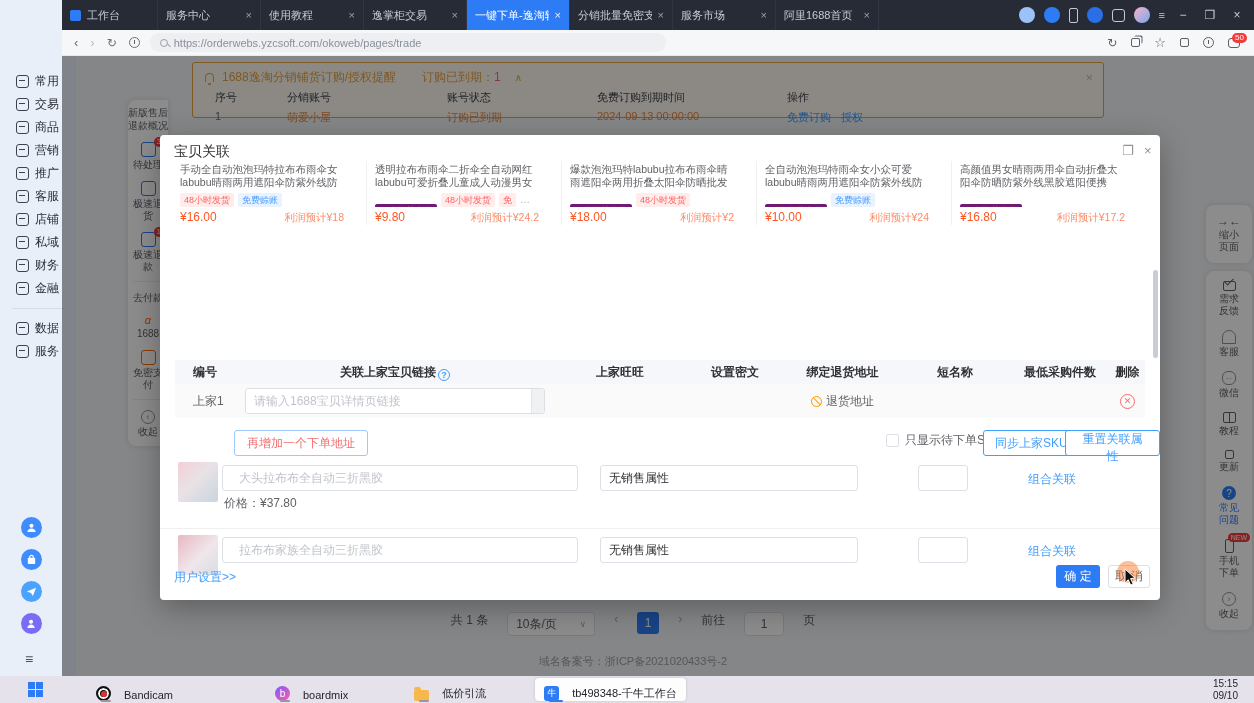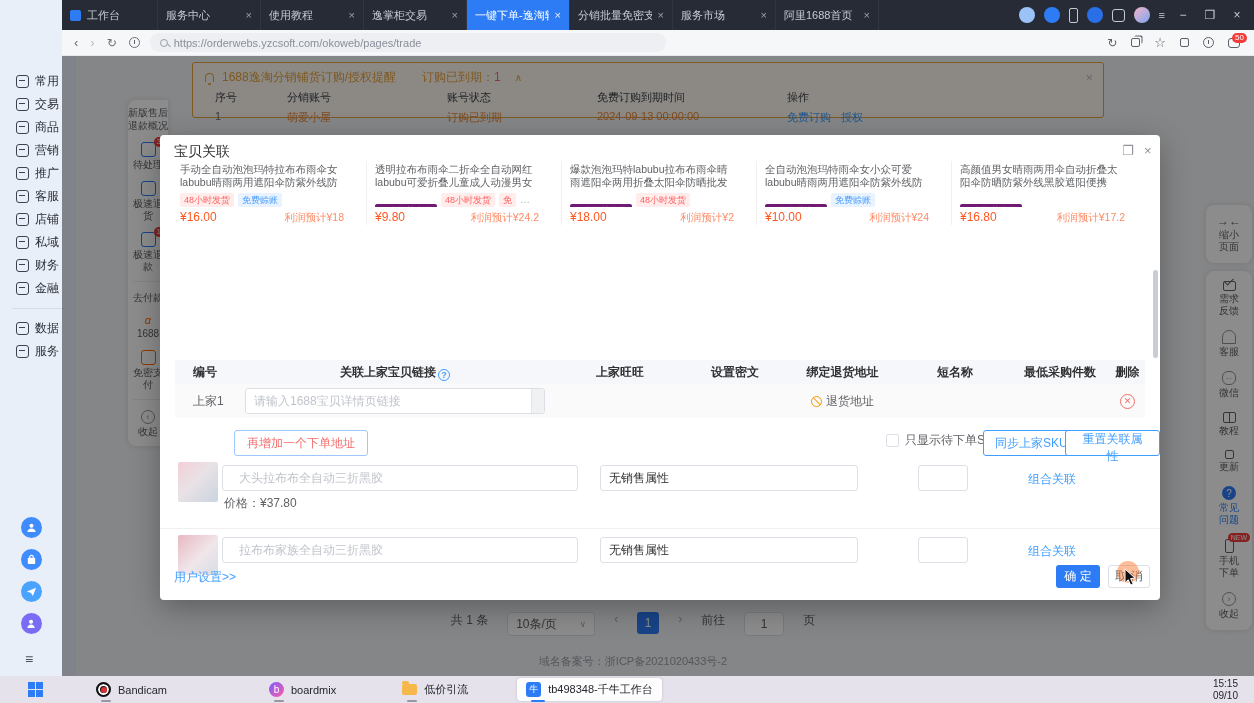--- a/index.html
+++ b/index.html
@@ -155,21 +155,21 @@
   .mbtn-cancel { position:absolute; left:948px; top:430px; width:42px; height:23px; background:#fff; border:1px solid #dcdfe6; border-radius:3px; color:#606266; font-size:12px; cursor:pointer; }
 
   
   .clickring { position:absolute; left:957px; top:426px; width:22px; height:22px; border-radius:50%; background:rgba(255,110,30,.45); z-index:30; }
   .cursor { position:absolute; left:964px; top:433px; z-index:31; }
 
   
   .taskbar { left:0; top:676px; width:1254px; height:27px; background:#e5e2ec; display:flex; align-items:center; z-index:6; }
   .winlogo { margin-left:28px; width:15px; height:15px; display:grid; grid-template-columns:7px 7px; grid-template-rows:7px 7px; gap:1px; cursor:pointer; }
   .winlogo span { background:#2d7cf6; }
-  .titem { display:flex; align-items:center; gap:7px; height:23px; padding:0 9px; border-radius:4px; margin-left:38px; position:relative; cursor:pointer; }
+  .titem { display:flex; align-items:flex-end; gap:13px; height:23px; padding:0 9px; border-radius:4px; margin-left:38px; position:relative; cursor:pointer; }
   .titem .tklabel { font-size:11px; color:#24262b; }
   .titem .rundash { position:absolute; left:14px; bottom:-1px; width:10px; height:2px; background:#9a97a5; border-radius:2px; }
   .titem.active { background:#fdfdfe; box-shadow:0 0 3px rgba(0,0,0,.15); }
   .titem.active .rundash { background:#2d7cf6; width:14px; }
   .band { width:15px; height:15px; border-radius:50%; background:#111; border:2px solid #111; box-shadow:inset 0 0 0 2px #fff; position:relative; }
   .band::after { content:""; position:absolute; inset:2.5px; background:#e03131; border-radius:50%; }
   .bmx { width:15px; height:15px; border-radius:50%; background:linear-gradient(135deg,#7a5cff,#ff5ca8); color:#fff; font-size:10px; display:flex; align-items:center; justify-content:center; }
   .folder { width:15px; height:11px; background:#f7b84b; border-radius:2px; position:relative; }
   .folder::before { content:""; position:absolute; top:-3px; left:0; width:7px; height:3px; background:#f7b84b; border-radius:2px 2px 0 0; }
   .qn { width:15px; height:15px; border-radius:3px; background:#2d7cf6; color:#fff; font-size:9px; display:flex; align-items:center; justify-content:center; }

